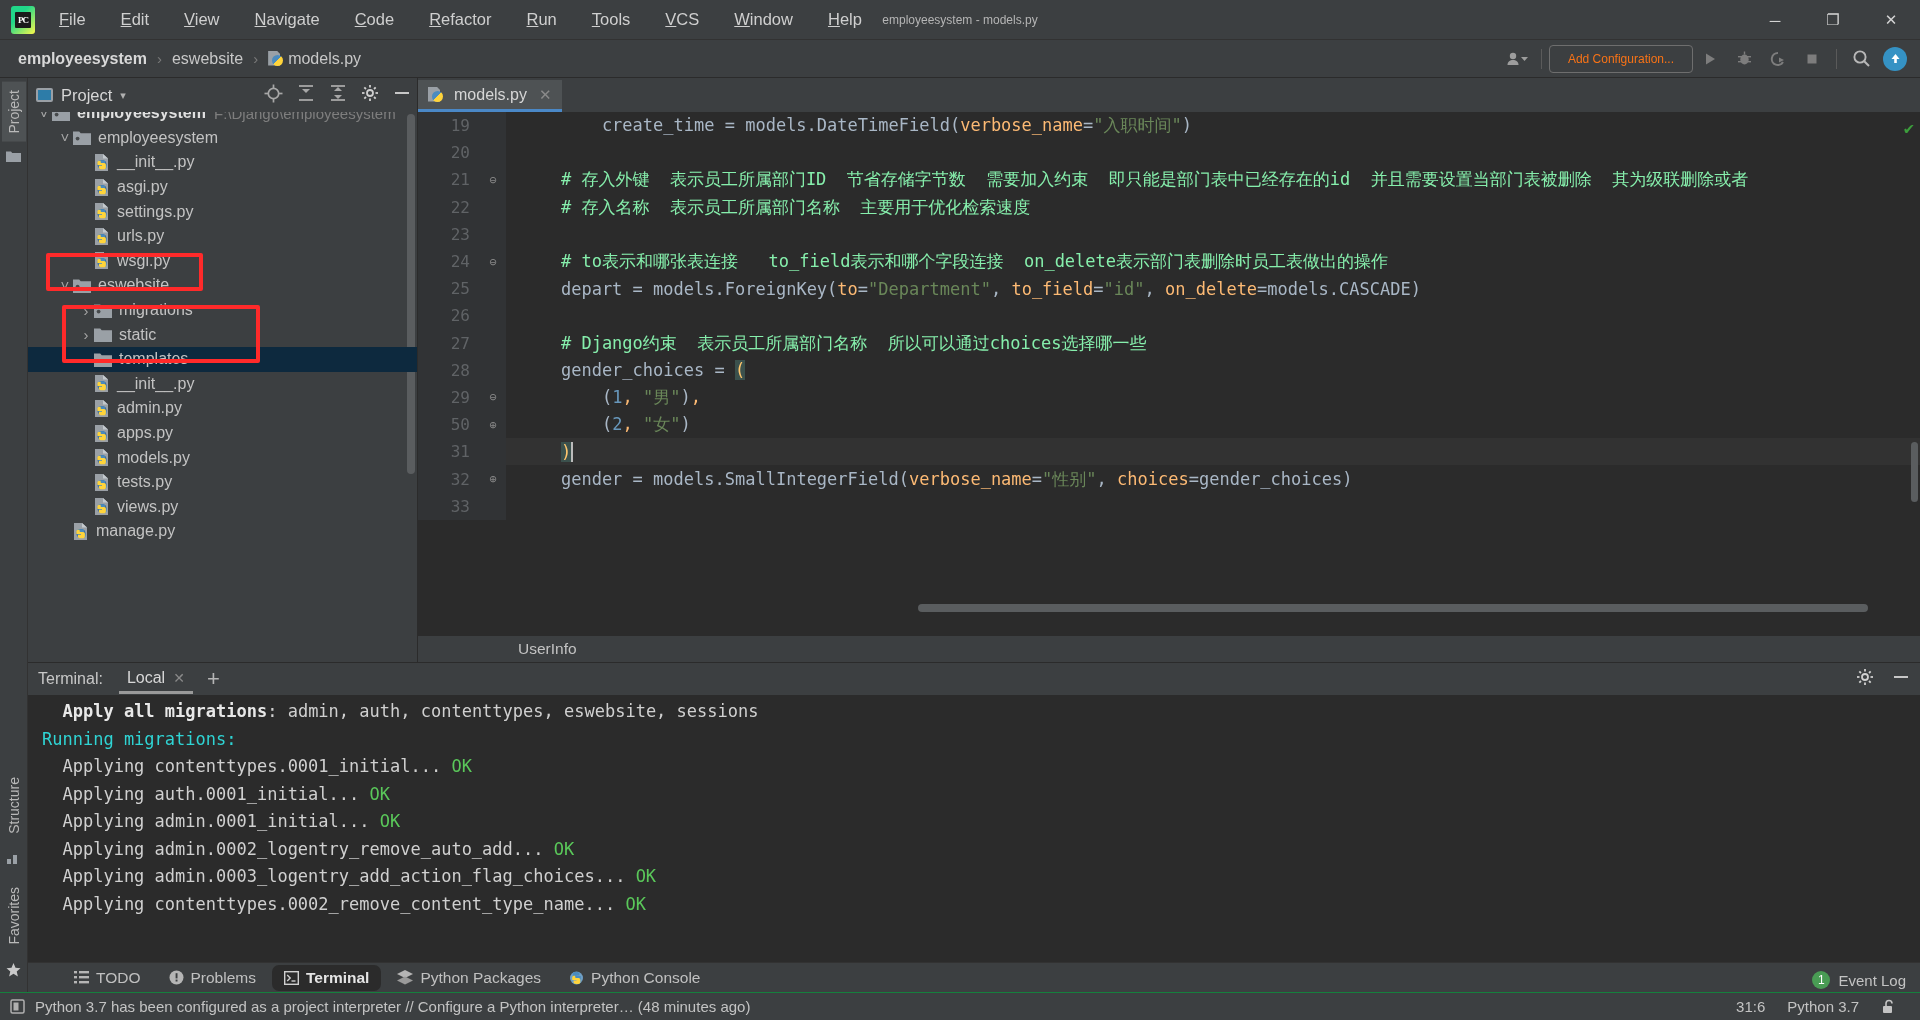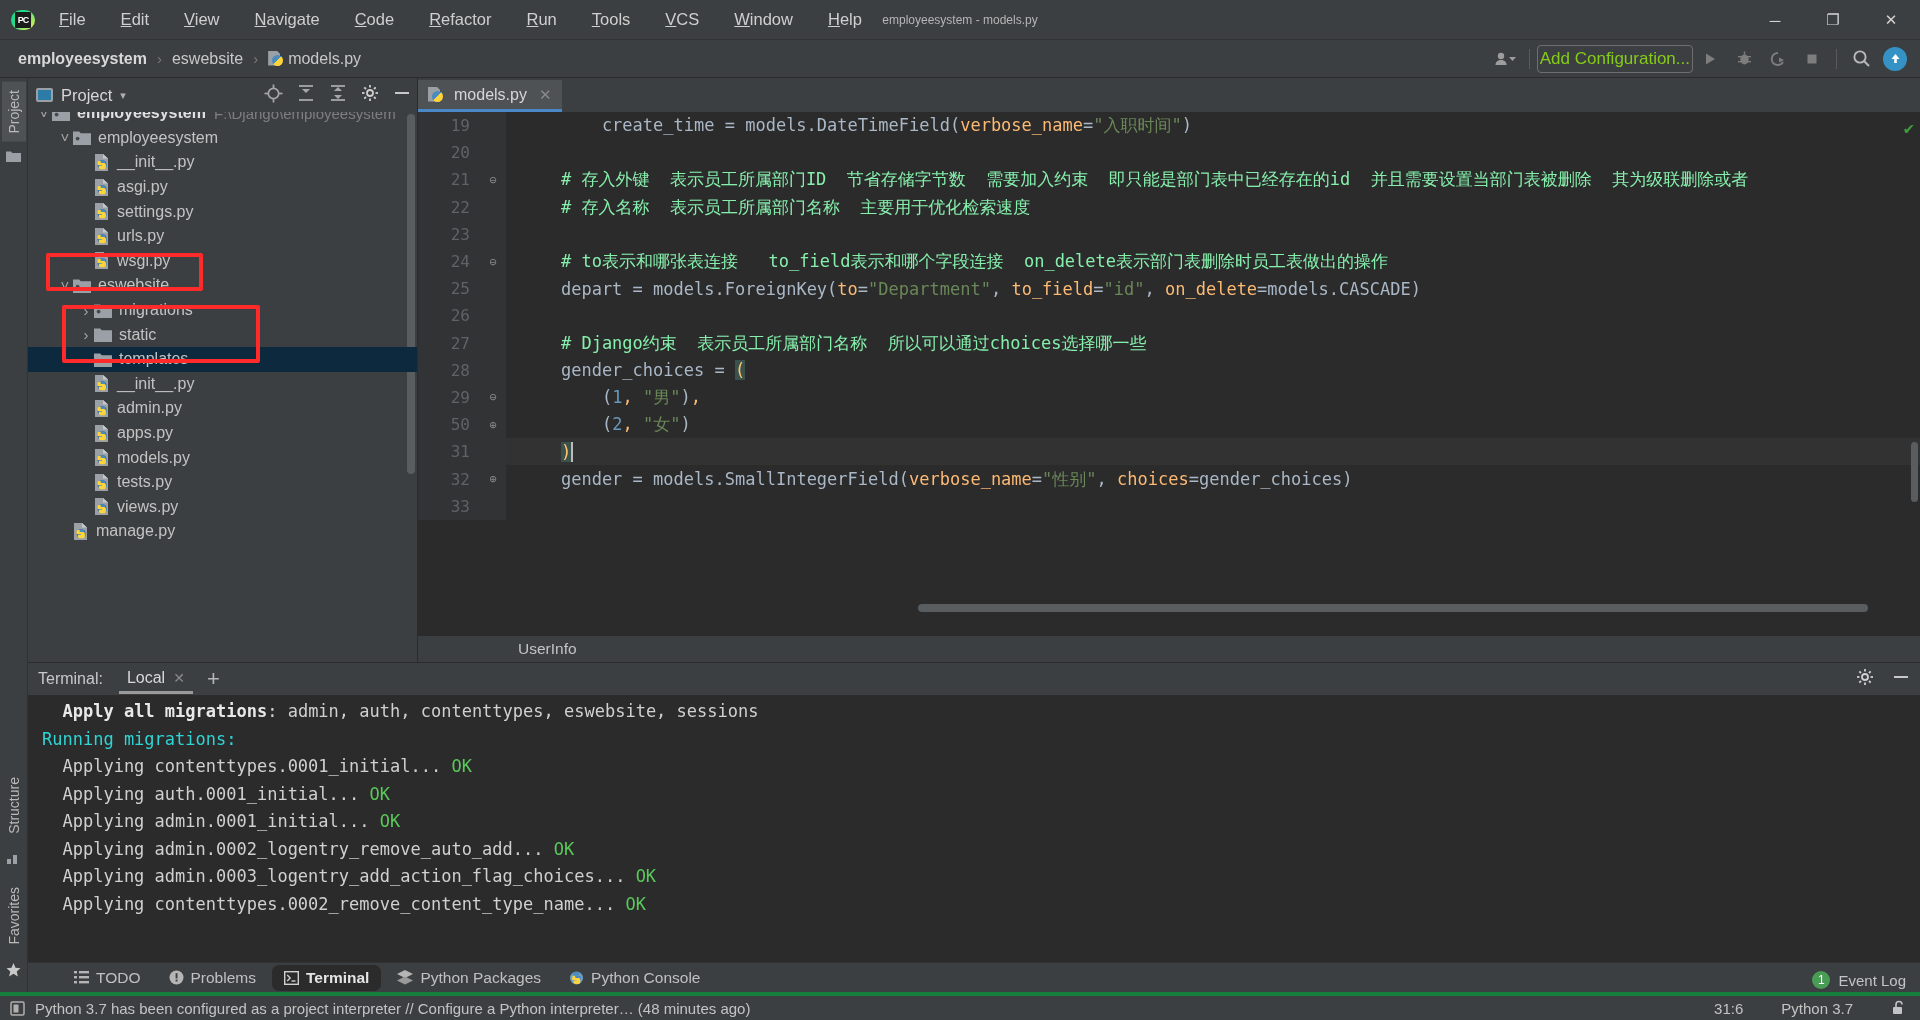--- a/index.html
+++ b/index.html
@@ -11,23 +11,23 @@
     color: #bbbbbb;
   }
   .app { position: relative; width: 1920px; height: 1020px; display: flex; flex-direction: column; }
 
   
   .titlebar {
     height: 40px; background: #3c3f41; display: flex; align-items: center;
     border-bottom: 1px solid #323232; flex: none; position: relative;
   }
   .pc-logo {
-    width: 24px; height: 20px; margin-left: 11px; border-radius: 10px;
+    width: 24px; height: 28px; margin-left: 11px; border-radius: 3px;
     background: linear-gradient(135deg,#21d789 0%,#21d789 35%,#fcf84a 100%);
-    display: flex; align-items: center; justify-content: center; flex: none;
+    display: flex; align-items: center; justify-content: center; flex: none; font-family: Liberation Serif, serif;
   }
   .pc-logo span { font-size: 9px; font-weight: bold; color: #0f0f0f; background:#1b1b1b; color:#fff;
     width:16px;height:16px;display:flex;align-items:center;justify-content:center;border-radius:1px; letter-spacing:-1px;}
   .menubar { display: flex; align-items: center; margin-left: 14px; gap: 15px; }
   .menu-item {
     font-size: 16.5px; color: #cfcfcf; padding: 4px 10px; cursor: default; white-space: nowrap;
   }
   .menu-item u { text-decoration: underline; }
   .win-title {
     position: absolute; left: 50%; transform: translateX(-50%);
@@ -53,22 +53,22 @@
   }
   .py-ico::after {
     content:""; position:absolute; left:4px; top:4px; width:11px; height:11px; border-radius:50%;
     background: linear-gradient(135deg,#4b8bbe 0 50%, #ffd43b 50% 100%);
   }
 
   .toolbar-right { position: absolute; right: 8px; display: flex; align-items: center; gap: 0px; }
   .tb-ico { width: 34px; height: 30px; display: flex; align-items: center; justify-content: center; color:#9d9d9d; }
   .tb-sep { width:1px; height:20px; background:#5a5a5a; margin: 0 7px; }
   .add-config {
-    height: 28px; border: 1px solid #6e6e6e; border-radius: 4px; padding: 0 2px;
-    display: flex; align-items: center; font-size: 17px; color: #84cc16; white-space: nowrap;
+    height: 28px; border: 1px solid #6e6e6e; border-radius: 4px; padding: 0 18px;
+    display: flex; align-items: center; font-size: 12px; color: #f97316; white-space: nowrap;
   }
   .update-badge { width:24px;height:24px;border-radius:50%;background:#3592c4;display:flex;align-items:center;justify-content:center;color:#fff;font-size:14px;}
 
   
   .body { flex: 1; display: flex; min-height: 0; }
   .leftbar {
     width: 28px; background: #3c3f41; border-right: 1px solid #323232;
     display: flex; flex-direction: column; justify-content: space-between; align-items: center; flex:none;
     padding: 4px 0 4px 0;
   }
@@ -141,22 +141,22 @@
   .t-green { color: #5ac85a; }
   .t-cyan { color: #2fd4d4; }
   .t-bold { font-weight: bold; color:#e8e8e8; }
 
   
   .tool-tabs { height: 30px; background: #3c3f41; display: flex; align-items: center; padding-left: 34px;
     gap: 4px; flex: none; border-top:1px solid #323232; }
   .tool-tab { display:flex; align-items:center; gap:7px; padding: 4px 12px; font-size: 15.5px; color:#c0c0c0; }
   .tool-tab.active { background:#2b2b2b; color:#e4e4e4;border-radius:7px; }
   .statusbar { height: 28px; background: #3c3f41; display:flex; align-items:center; padding: 0 10px;
-    font-size: 15px; color: #c3c3c3; flex: none; border-top:4px solid #15803d; position:relative;}
-  .status-right { position:absolute; right: 14px; display:flex; align-items:center; gap: 38px; }
+    font-size: 15px; color: #c3c3c3; flex: none; border-top:1px solid #15803d; position:relative;}
+  .status-right { position:absolute; right: 24px; display:flex; align-items:center; gap: 22px; }
   .evt-badge { width:18px;height:18px;border-radius:50%;background:#499c54;color:#fff;font-size:12px;
     display:flex;align-items:center;justify-content:center;}
   .evt-row { position:absolute; right:14px; bottom:28px; display:flex; align-items:center; gap:8px;
     font-size:15px; color:#c3c3c3; height:24px;}
 
   
   .annot { position: absolute; border: 4px solid #ff2a2a; pointer-events:none; z-index: 60; border-radius:2px;}
 </style>
 </head>
 <body>

